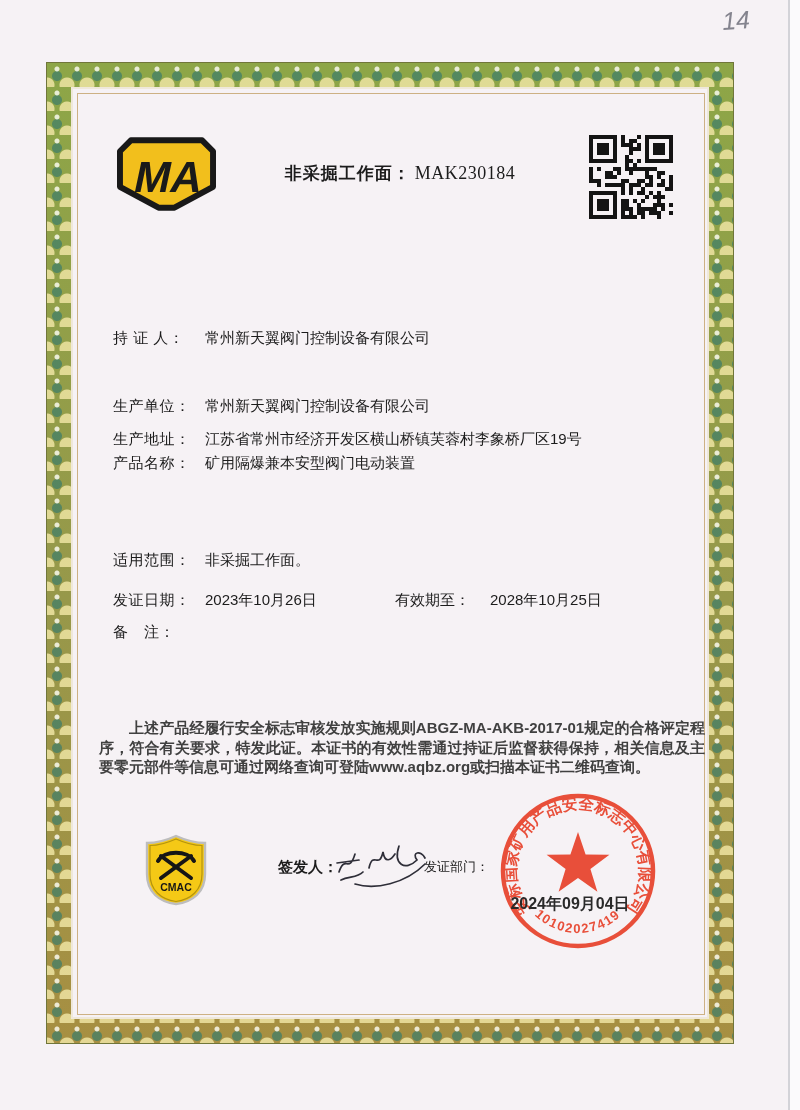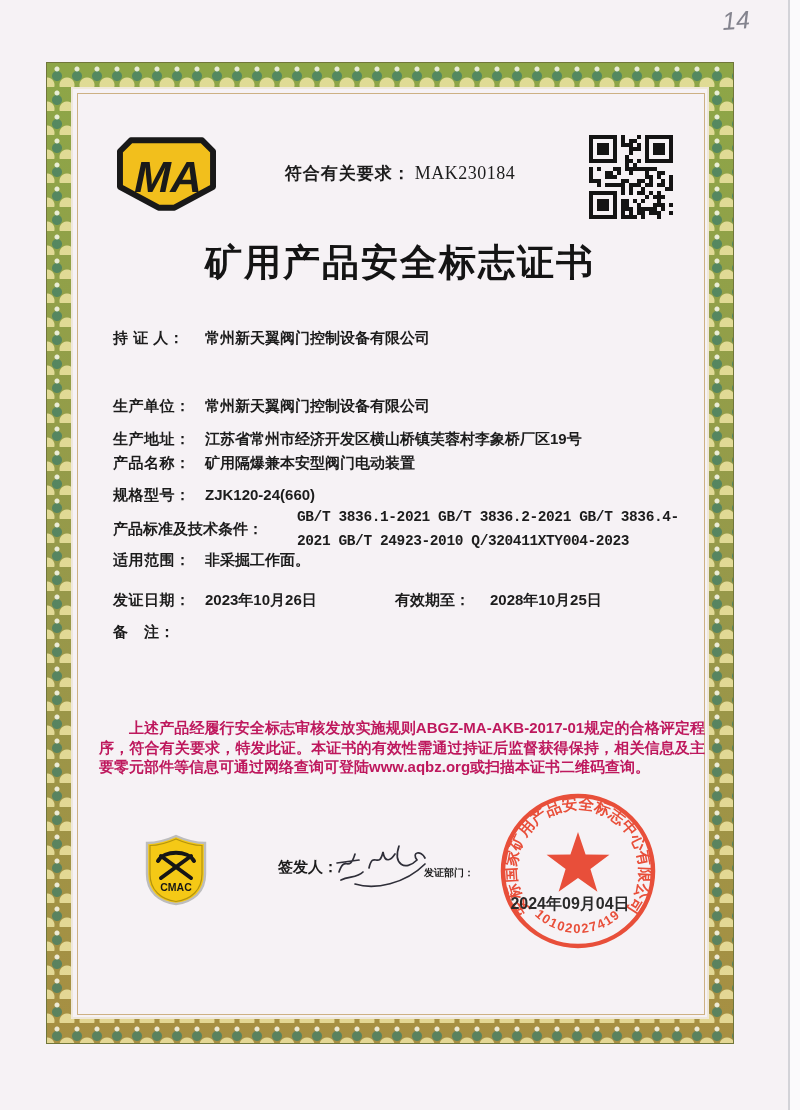--- a/index.html
+++ b/index.html
@@ -26,38 +26,38 @@
   
   .ma-logo{position:absolute;left:117px;top:137px;width:99px;height:74px;}
   .cert-no{position:absolute;left:0;top:162px;width:100%;text-align:center;
            font-size:17px;font-weight:600;letter-spacing:1px;}
   .cert-no .num{font-family:"Liberation Serif",serif;font-size:18px;font-weight:500;
                 letter-spacing:.5px;margin-left:4px;}
   .qr{position:absolute;left:589px;top:135px;width:84px;height:84px;}
   .title{position:absolute;left:0;top:238px;width:100%;margin:0;text-align:center;
          font-size:37px;font-weight:900;letter-spacing:2px;color:#141414;}
   
-  .frow{position:absolute;left:113px;display:flex;font-size:15px;font-weight:700;
+  .frow{position:absolute;left:113px;display:flex;font-size:15px;font-weight:400;
         line-height:20px;color:#1c1c1c;}
   .flabel{width:92px;flex:none;letter-spacing:.5px;}
   .fvalue{max-width:480px;}
   .flabel-wide{width:184px;flex:none;align-self:center;}
   .fvalue-std{width:392px;line-height:24px;font-family:"Liberation Mono","DejaVu Sans Mono",monospace;
               font-size:14.5px;letter-spacing:-.4px;}
   .dlabel2{width:95px;flex:none;}
   .dvalue1{width:190px;flex:none;}
   
   .statement{position:absolute;left:99px;top:718px;width:606px;margin:0;
              font-size:15px;font-weight:700;line-height:19.5px;text-align:justify;
-             text-indent:2em;color:#be185d;}
+             text-indent:2em;color:#404040;}
   
   .cmac{position:absolute;left:144px;top:834px;width:64px;height:72px;}
   .signer-label{position:absolute;left:278px;top:858px;font-size:15px;font-weight:700;}
   .signature{position:absolute;left:333px;top:838px;}
-  .dept-label{position:absolute;left:424px;top:858px;font-size:10px;font-weight:700;margin-top:8px;}
+  .dept-label{position:absolute;left:424px;top:858px;font-size:13px;font-weight:400;}
   .stamp{position:absolute;left:493px;top:786px;opacity:.93;}
   .ring-text{font-size:15.5px;font-weight:700;}
   .num-arc{font-size:13px;font-weight:700;letter-spacing:1.5px;}
   .stamp-date{font-size:16px;font-weight:700;}
 </style>
 </head>
 <body>
 
 <div class="page">
 
@@ -71,54 +71,45 @@
   <div class="pencil-num">14</div>
 
   <div class="ma-logo">
     <svg viewBox="0 0 100 74" width="99" height="74">
       <path d="M14,3 L86,3 L97,14 L97,50 L58,71 L42,71 L3,50 L3,14 Z" fill="#f2bf1c" stroke="#191919" stroke-width="6" stroke-linejoin="round"></path>
       <text x="61" y="55" text-anchor="middle" transform="skewX(-12)" font-family="Liberation Sans, sans-serif" font-size="44" font-weight="900" fill="#1a1a1a">MA</text>
     </svg>
   </div>
 
   <div class="cert-no">
-    <span>符合有关要求：</span><span class="num">MAK230184</span>
+    <span>非采掘工作面：</span><span class="num">MAK230184</span>
   </div>
 
   <div class="qr">
     <svg viewBox="0 0 84 84" width="84" height="84">
         <path d="M32 0h4v4h-4zM48 0h4v4h-4zM32 4h4v4h-4zM40 4h4v4h-4zM44 4h4v4h-4zM32 8h4v4h-4zM36 8h4v4h-4zM40 8h4v4h-4zM48 8h4v4h-4zM40 12h4v4h-4zM44 12h4v4h-4zM48 12h4v4h-4zM40 16h4v4h-4zM36 20h4v4h-4zM36 24h4v4h-4zM40 24h4v4h-4zM48 24h4v4h-4zM36 28h4v4h-4zM44 28h4v4h-4zM0 32h4v4h-4zM8 32h4v4h-4zM24 32h4v4h-4zM28 32h4v4h-4zM36 32h4v4h-4zM40 32h4v4h-4zM44 32h4v4h-4zM48 32h4v4h-4zM52 32h4v4h-4zM56 32h4v4h-4zM60 32h4v4h-4zM64 32h4v4h-4zM0 36h4v4h-4zM16 36h4v4h-4zM20 36h4v4h-4zM28 36h4v4h-4zM40 36h4v4h-4zM56 36h4v4h-4zM68 36h4v4h-4zM72 36h4v4h-4zM0 40h4v4h-4zM16 40h4v4h-4zM20 40h4v4h-4zM24 40h4v4h-4zM56 40h4v4h-4zM60 40h4v4h-4zM68 40h4v4h-4zM80 40h4v4h-4zM0 44h4v4h-4zM4 44h4v4h-4zM8 44h4v4h-4zM32 44h4v4h-4zM36 44h4v4h-4zM48 44h4v4h-4zM52 44h4v4h-4zM60 44h4v4h-4zM72 44h4v4h-4zM80 44h4v4h-4zM8 48h4v4h-4zM16 48h4v4h-4zM20 48h4v4h-4zM24 48h4v4h-4zM28 48h4v4h-4zM32 48h4v4h-4zM40 48h4v4h-4zM44 48h4v4h-4zM48 48h4v4h-4zM56 48h4v4h-4zM60 48h4v4h-4zM68 48h4v4h-4zM72 48h4v4h-4zM80 48h4v4h-4zM32 52h4v4h-4zM40 52h4v4h-4zM52 52h4v4h-4zM76 52h4v4h-4zM80 52h4v4h-4zM32 56h4v4h-4zM40 56h4v4h-4zM48 56h4v4h-4zM52 56h4v4h-4zM60 56h4v4h-4zM68 56h4v4h-4zM56 60h4v4h-4zM64 60h4v4h-4zM68 60h4v4h-4zM72 60h4v4h-4zM32 64h4v4h-4zM36 64h4v4h-4zM44 64h4v4h-4zM52 64h4v4h-4zM68 64h4v4h-4zM32 68h4v4h-4zM36 68h4v4h-4zM48 68h4v4h-4zM64 68h4v4h-4zM68 68h4v4h-4zM72 68h4v4h-4zM80 68h4v4h-4zM32 72h4v4h-4zM36 72h4v4h-4zM40 72h4v4h-4zM48 72h4v4h-4zM52 72h4v4h-4zM56 72h4v4h-4zM60 72h4v4h-4zM64 72h4v4h-4zM72 72h4v4h-4zM32 76h4v4h-4zM40 76h4v4h-4zM48 76h4v4h-4zM52 76h4v4h-4zM60 76h4v4h-4zM64 76h4v4h-4zM68 76h4v4h-4zM80 76h4v4h-4zM32 80h4v4h-4zM36 80h4v4h-4zM40 80h4v4h-4zM44 80h4v4h-4zM52 80h4v4h-4zM68 80h4v4h-4zM0 0h28v28h-28zM4 4h20v20h-20zM8 8h12v12h-12zM56 0h28v28h-28zM60 4h20v20h-20zM64 8h12v12h-12zM0 56h28v28h-28zM4 60h20v20h-20zM8 64h12v12h-12z" fill="#141414" fill-rule="evenodd"></path>
       </svg>
   </div>
 
-  <h1 class="title">矿用产品安全标志证书</h1>
 
   <div class="frow" style="top:328px">
     <span class="flabel">持 证 人：</span>
     <span class="fvalue">常州新天翼阀门控制设备有限公司</span>
   </div>
   <div class="frow" style="top:396px">
     <span class="flabel">生产单位：</span>
     <span class="fvalue">常州新天翼阀门控制设备有限公司</span>
   </div>
   <div class="frow" style="top:429px">
     <span class="flabel">生产地址：</span>
     <span class="fvalue">江苏省常州市经济开发区横山桥镇芙蓉村李象桥厂区19号</span>
   </div>
   <div class="frow" style="top:453px">
     <span class="flabel">产品名称：</span>
     <span class="fvalue">矿用隔爆兼本安型阀门电动装置</span>
-  </div>
-  <div class="frow" style="top:485px">
-    <span class="flabel">规格型号：</span>
-    <span class="fvalue">ZJK120-24(660)</span>
-  </div>
-  <div class="frow" style="top:505px">
-    <span class="flabel-wide">产品标准及技术条件：</span>
-    <span class="fvalue-std">GB/T 3836.1-2021 GB/T 3836.2-2021 GB/T 3836.4-2021 GB/T 24923-2010 Q/320411XTY004-2023</span>
   </div>
   <div class="frow" style="top:550px">
     <span class="flabel">适用范围：</span>
     <span class="fvalue">非采掘工作面。</span>
   </div>
 
   <div class="frow" style="top:590px">
     <span class="flabel">发证日期：</span>
     <span class="dvalue1">2023年10月26日</span>
     <span class="dlabel2">有效期至：</span>

